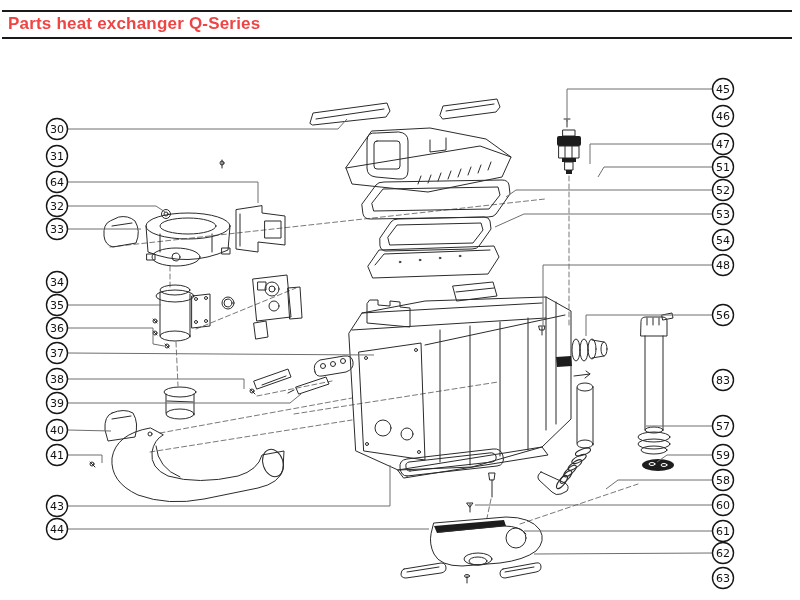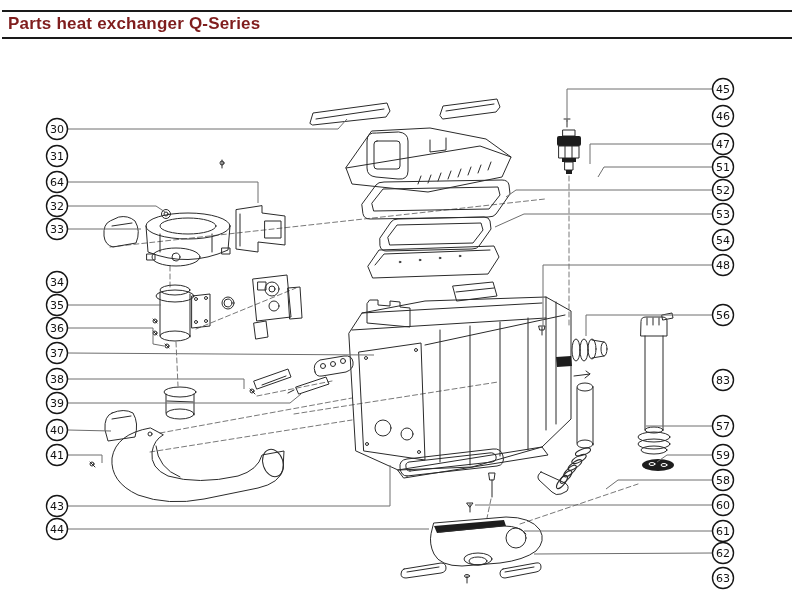--- a/index.html
+++ b/index.html
@@ -7,21 +7,21 @@
     width:800px;height:600px;background:#ffffff;position:relative;overflow:hidden;
     font-family:"Liberation Sans", sans-serif;
   }
   .header{
     position:absolute;top:10px;left:2px;width:790px;
     border-top:2px solid #1a1a1a;border-bottom:2px solid #1a1a1a;
     background:#fff;
   }
   .header h1{
     margin:0;padding:2px 0 3px 6px;
-    font-size:17px;font-weight:bold;color:#7f1d1d;letter-spacing:.2px;
+    font-size:17px;font-weight:bold;color:#ef4444;letter-spacing:.2px;
   }
   svg.diagram{position:absolute;left:0;top:0;}
   .art{fill:none;stroke:#2b2b2b;stroke-width:1;stroke-linecap:round;stroke-linejoin:round;}
   .fill-dark{fill:#1d1d1d;stroke:none;}
   .dash{stroke:#555;stroke-width:.8;stroke-dasharray:5 3;fill:none;}
   .leader{fill:none;stroke:#6e6e6e;stroke-width:1;}
   .balloon circle{fill:#ffffff;stroke:#161616;stroke-width:1.4;}
   .balloon text{font-size:11px;fill:#111;text-anchor:middle;font-family:"DejaVu Sans","Liberation Sans",sans-serif;}
 </style>
 </head>

